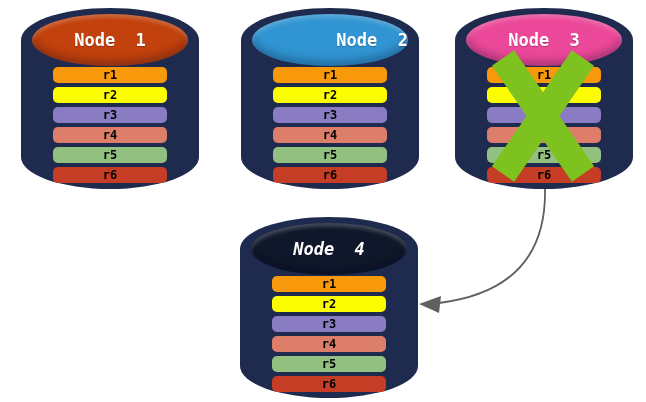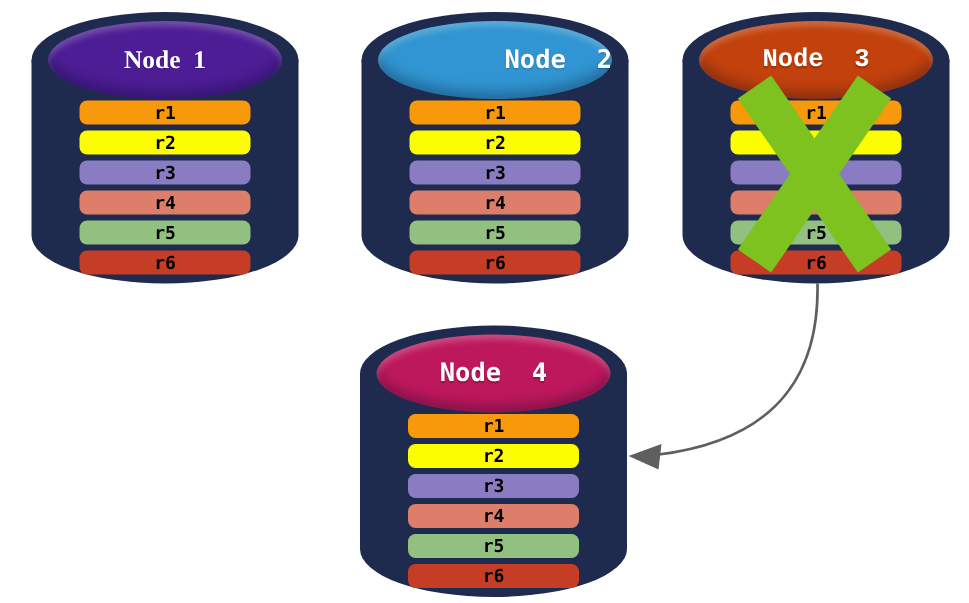--- a/index.html
+++ b/index.html
@@ -77,21 +77,21 @@
   }
 </style>
 </head>
 <body>
 
 <div id="canvas">
 
   <div class="node" style="left:21px;top:8px">
     <div class="cyl-body" style="background-color: rgb(31, 43, 78);"></div>
     <div class="cyl-top-rim" style="background-color: rgb(31, 43, 78);"></div>
-    <div class="cyl-top" style="background-color: #4c1d95; font-family: Liberation Serif, serif;">
+    <div class="cyl-top" style="background-color: #c2410c;">
       <span class="node-title">Node  1</span>
     </div>
     <div class="rows">
       <div class="row" style="background-color: rgb(248, 153, 11);">
           <span>r1</span>
         </div>
       <div class="row" style="background-color: rgb(253, 253, 2);">
           <span>r2</span>
         </div>
       <div class="row" style="background-color: rgb(138, 124, 195);">
@@ -133,21 +133,21 @@
         </div>
       <div class="row" style="background-color: rgb(196, 61, 36);">
           <span>r6</span>
         </div>
     </div>
   </div>
 
   <div class="node" style="left:455px;top:8px">
     <div class="cyl-body" style="background-color: rgb(31, 43, 78);"></div>
     <div class="cyl-top-rim" style="background-color: rgb(31, 43, 78);"></div>
-    <div class="cyl-top" style="background-color: #c2410c; font-family: Liberation Mono, monospace;">
+    <div class="cyl-top" style="background-color: #ec4899;">
       <span class="node-title">Node  3</span>
     </div>
     <div class="rows">
       <div class="row" style="background-color: rgb(248, 153, 11);">
           <span>r1</span>
         </div>
       <div class="row" style="background-color: rgb(253, 253, 2);">
           <span>r2</span>
         </div>
       <div class="row" style="background-color: rgb(138, 124, 195);">
@@ -165,21 +165,21 @@
     </div>
     <svg class="cross-svg" viewBox="0 0 104 132">
       <line x1="12" y1="8" x2="92" y2="124" stroke-width="27" style="stroke: rgb(125, 194, 31);"></line>
       <line x1="92" y1="8" x2="12" y2="124" stroke-width="27" style="stroke: rgb(125, 194, 31);"></line>
     </svg>
   </div>
 
   <div class="node" style="left:240px;top:217px">
     <div class="cyl-body" style="background-color: rgb(31, 43, 78);"></div>
     <div class="cyl-top-rim" style="background-color: rgb(31, 43, 78);"></div>
-    <div class="cyl-top" style="background-color: #be185d;">
+    <div class="cyl-top" style="background-color: #0f172a; font-style: italic;">
       <span class="node-title">Node  4</span>
     </div>
     <div class="rows">
       <div class="row" style="background-color: rgb(248, 153, 11);">
           <span>r1</span>
         </div>
       <div class="row" style="background-color: rgb(253, 253, 2);">
           <span>r2</span>
         </div>
       <div class="row" style="background-color: rgb(138, 124, 195);">

